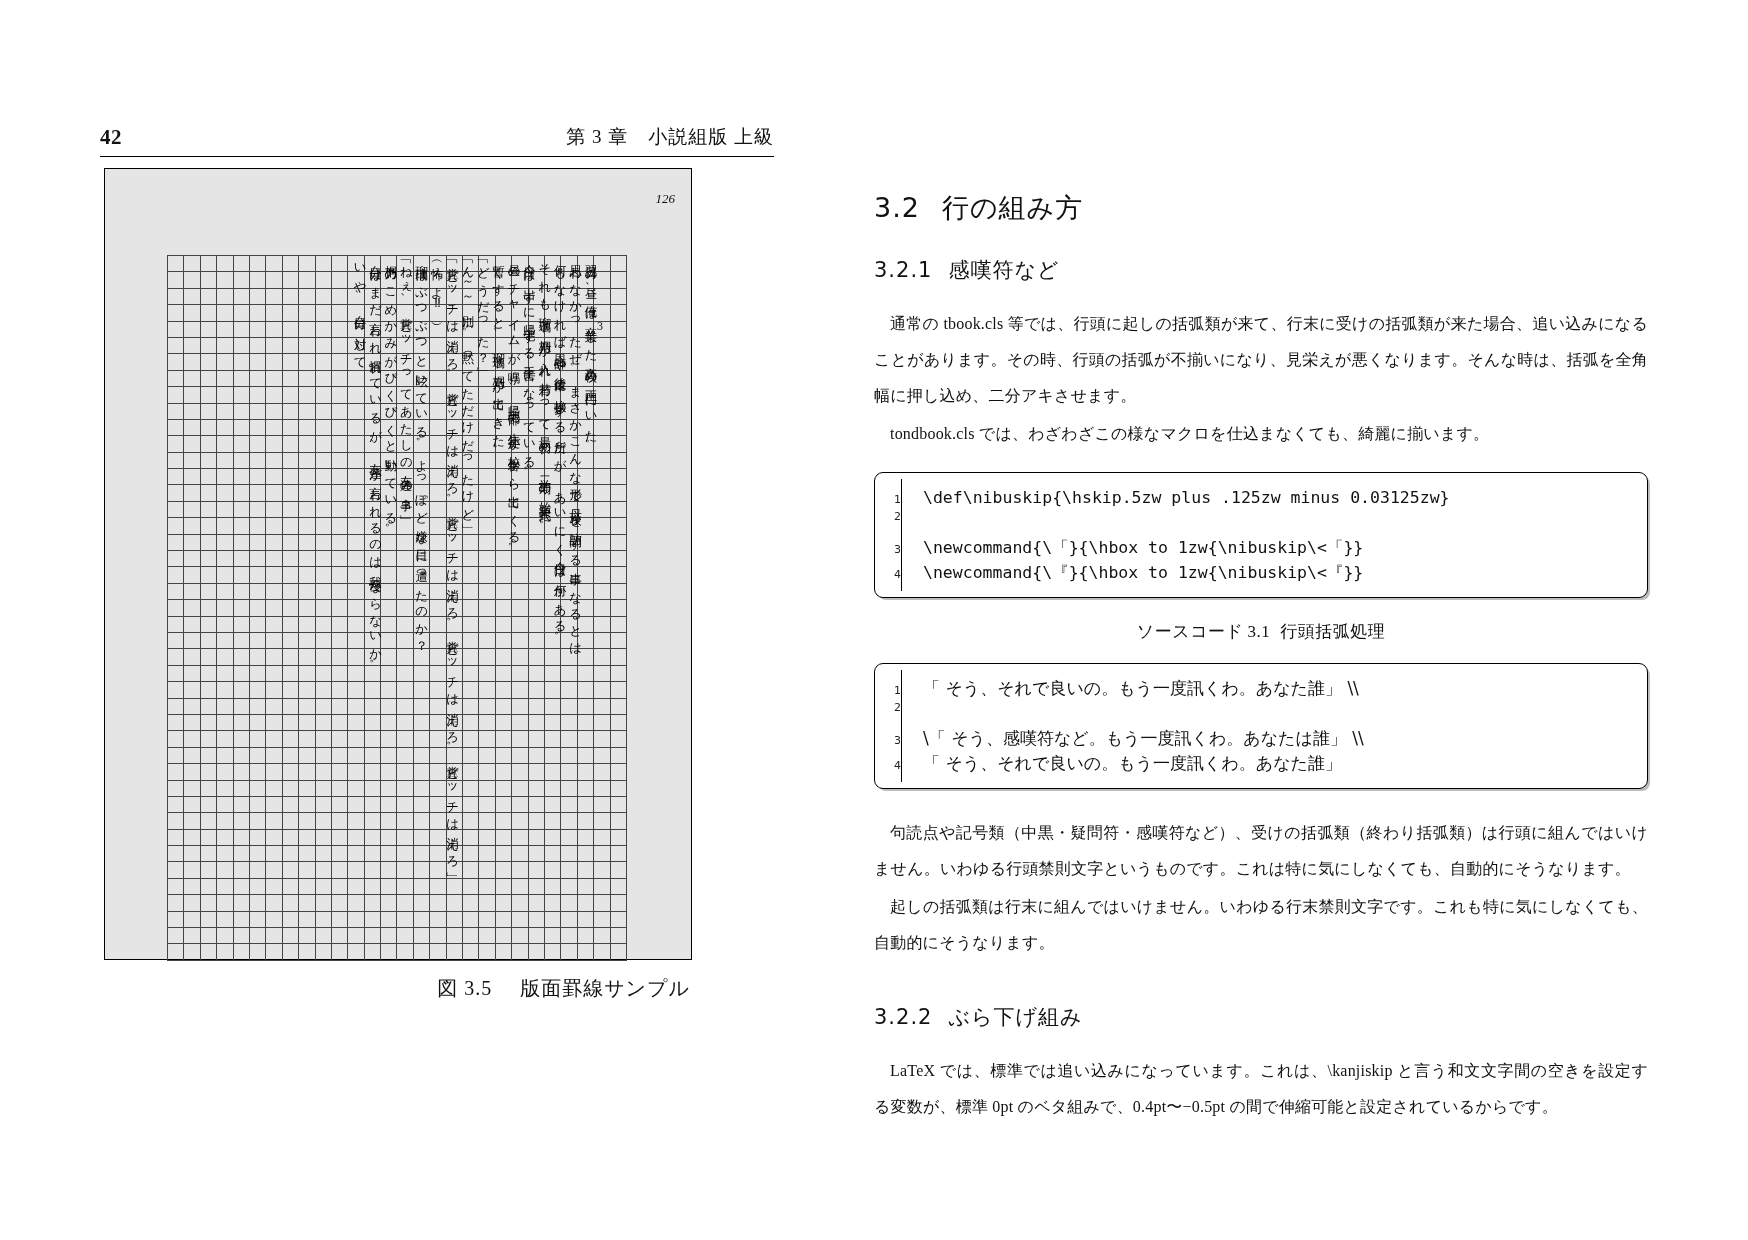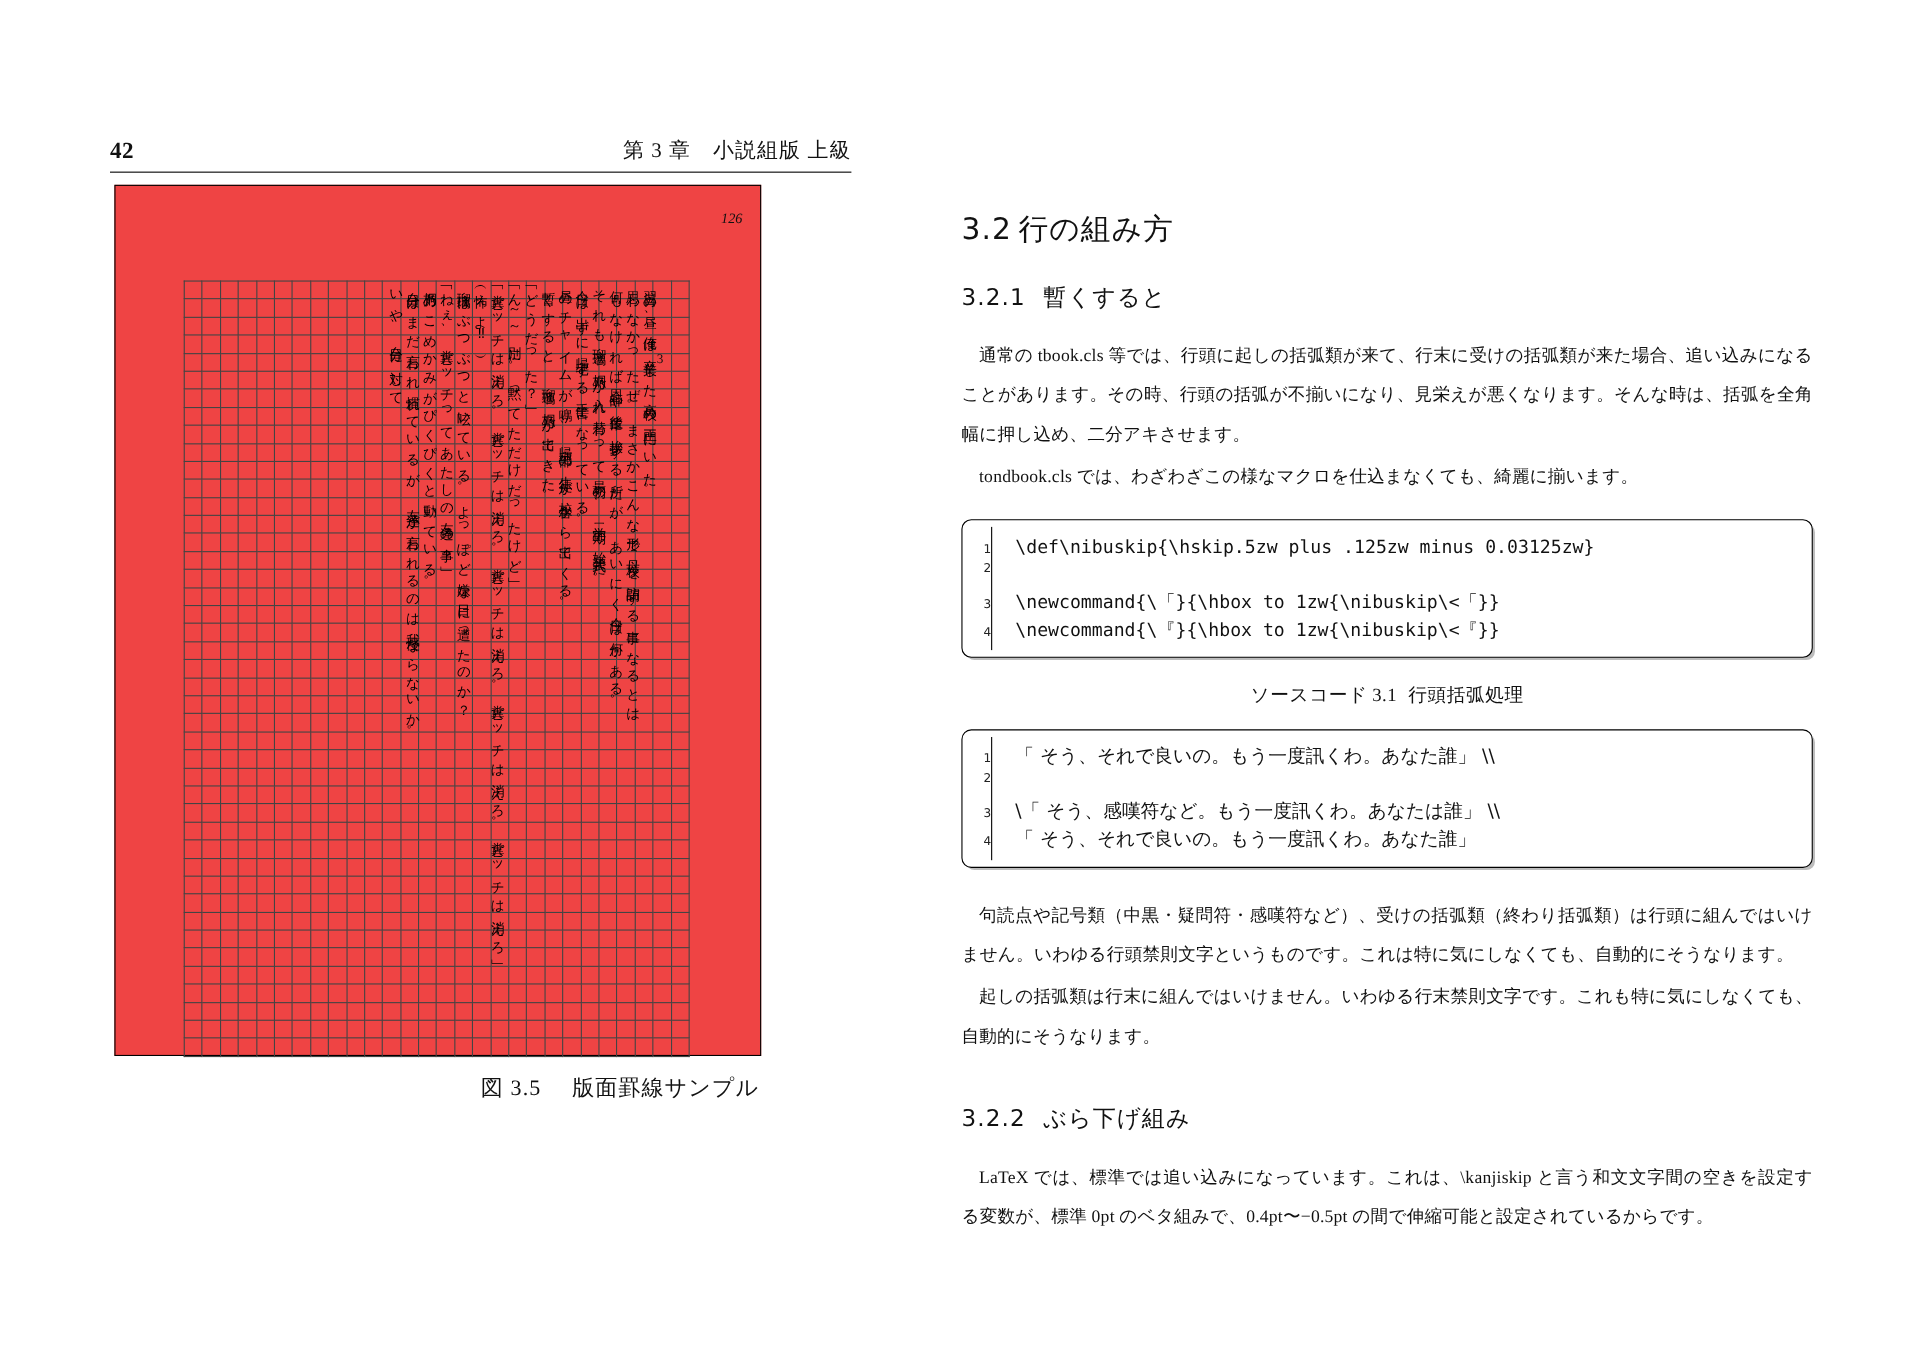--- a/index.html
+++ b/index.html
@@ -26,21 +26,21 @@
   .runhead-left{left:100px;right:100px;top:124px;justify-content:space-between;gap:44px;}
   .runhead-right-inner{position:absolute;left:874px;right:100px;top:124px;
      display:flex;align-items:flex-end;justify-content:space-between;
      border-bottom:1.6px solid #000;padding-bottom:6px;font-size:19px;}
   .rh-folio{font-weight:bold;font-size:21px;letter-spacing:.5px;}
   .rh-title{font-family:"Liberation Serif", serif;letter-spacing:1px;}
 
   
   .figbox{
     position:absolute;left:104px;top:168px;width:586px;height:790px;
-    border:1.6px solid #000;background:#ef4444;
+    border:1.6px solid #000;background:#e5e5e5;
   }
   .fig-folio{
     position:absolute;right:16px;top:22px;font-style:italic;font-size:13px;
   }
   .grid-wrap{
     position:absolute;left:62px;top:86px;
   }
   table.grid{border-collapse:collapse;}
   table.grid td{
     width:15.4px;height:15.4px;
@@ -69,21 +69,21 @@
   }
   .fig-caption{
     position:absolute;left:104px;top:975px;width:586px;text-align:right;
     font-size:20px;letter-spacing:1px;
   }
   .rp-inner{position:absolute;left:0px;right:100px;top:190px;}
   h2.sec{
     font-family:"DejaVu Sans", sans-serif;
     font-size:27px;font-weight:normal;margin:0 0 30px 0;letter-spacing:1px;
   }
-  h2.sec .num{margin-right:6px;}
+  h2.sec .num{margin-right:22px;}
   h3.subsec{
     font-family:"DejaVu Sans", sans-serif;
     font-size:21px;font-weight:normal;margin:0 0 22px 0;letter-spacing:1px;
   }
   h3.subsec .num{margin-right:16px;}
   p.body{
     font-size:16px;line-height:36px;margin:0 0 2px 0;
     text-align:justify;text-indent:1em;letter-spacing:.2px;
   }
 
@@ -1466,21 +1466,21 @@
       
     </div>
 
     <div class="rp-inner">
 
       <h2 class="sec">
         <span class="num">3.2</span><span>行の組み方</span>
       </h2>
 
       <h3 class="subsec">
-        <span class="num">3.2.1</span><span>暫くすると</span>
+        <span class="num">3.2.1</span><span>感嘆符など</span>
       </h3>
 
       <p class="body">通常の tbook.cls 等では、行頭に起しの括弧類が来て、行末に受けの括弧類が来た場合、追い込みになることがあります。その時、行頭の括弧が不揃いになり、見栄えが悪くなります。そんな時は、括弧を全角幅に押し込め、二分アキさせます。</p>
       <p class="body">tondbook.cls では、わざわざこの様なマクロを仕込まなくても、綺麗に揃います。</p>
 
       <div class="codebox">
         <div class="inner-rule"></div>
         <div class="coderow">
           <span class="lineno">1</span>
           <span class="codetext">\def\nibuskip{\hskip.5zw plus .125zw minus 0.03125zw}</span>

